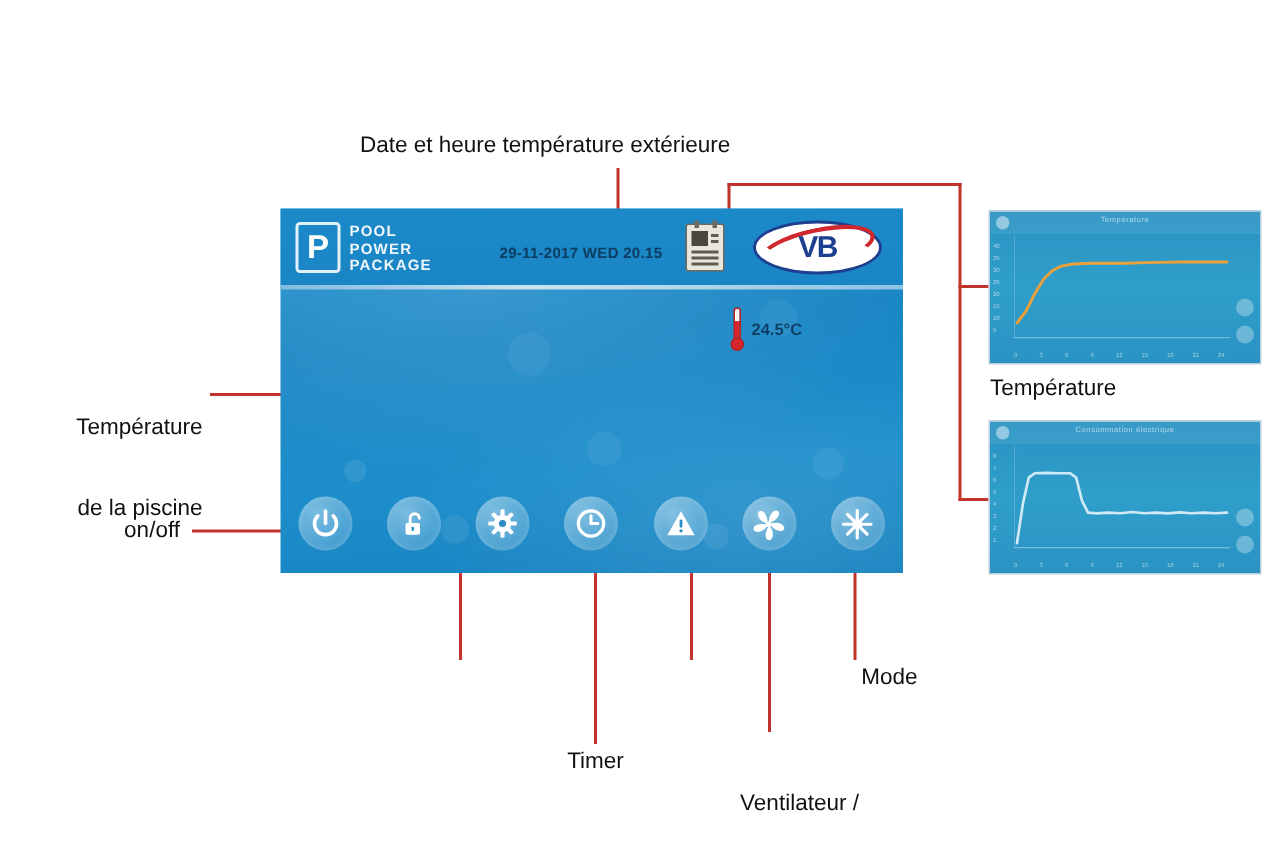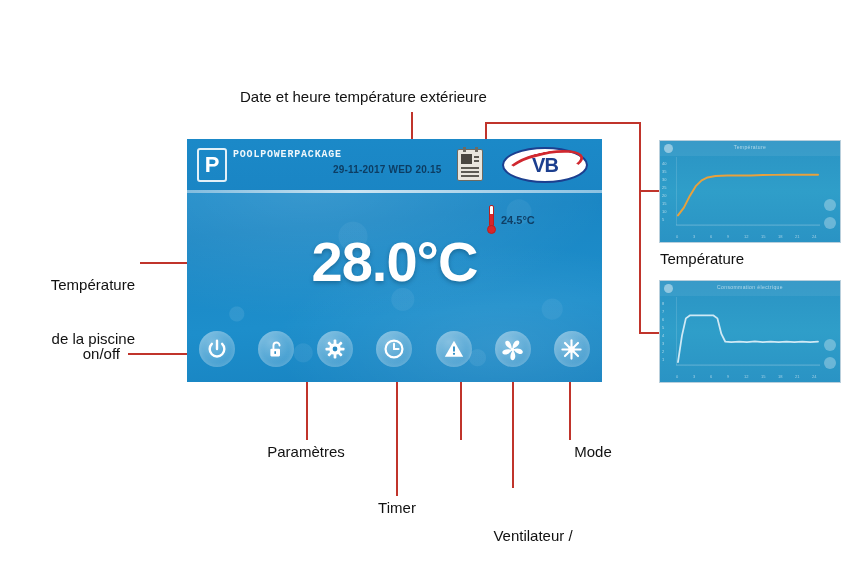--- a/index.html
+++ b/index.html
@@ -68,21 +68,21 @@
   #brand-mark {
     width: 30px; height: 34px;
     border: 2px solid rgba(255,255,255,.88);
     border-radius: 3px;
     color: #ffffff;
     font-size: 22px; font-weight: bold;
     display: flex; align-items: center; justify-content: center;
     line-height: 1;
     font-family: "Liberation Sans", sans-serif;
   }
-  #brand-words { display: flex; flex-direction: row; padding-top: 1px; font-family: Liberation Mono, monospace; }
+  #brand-words { display: flex; flex-direction: column; padding-top: 1px; }
   #brand-words span {
     color: rgba(255,255,255,.93);
     font-size: 10px; font-weight: bold; letter-spacing: .8px;
     line-height: 11.5px;
   }
 
   #dev-datetime {
     position: absolute; left: 146px; top: 25px;
     color: #0d3d63;
     font-size: 10px; font-weight: bold; letter-spacing: .2px;
@@ -229,21 +229,20 @@
 
   <div class="anno right" style="left:10px; top:240px; width:125px;">
     <div>Température</div>
     <div>de la piscine</div>
   </div>
   <div class="lead h" style="left:140px; top:262px; width:148px;"></div>
 
   <div class="anno right" style="left:10px; top:345px; width:110px;">on/off</div>
   <div class="lead h" style="left:128px; top:353px; width:78px;"></div>
 
-  <div class="anno center" style="left:226px; top:443px; width:160px;">Paramètres</div>
   <div class="lead v" style="left:306px; top:378px; height:62px;"></div>
 
   <div class="anno center" style="left:352px; top:499px; width:90px;">Timer</div>
   <div class="lead v" style="left:396px; top:378px; height:118px;"></div>
 
   <div class="lead v" style="left:460px; top:378px; height:62px;"></div>
 
   <div class="anno center" style="left:458px; top:491px; width:150px;">
     <div>Ventilateur /</div>
     
@@ -289,21 +288,20 @@
     </div>
 
     <div id="outdoor">
       <div id="thermo">
         <div class="stem"></div>
         <div class="bulb"></div>
       </div>
       <div id="outdoor-val">24.5°C</div>
     </div>
 
-    <div id="pool-temp">28.0°C</div>
 
     <div id="icon-row">
 
       <div class="dev-icon">
         <svg width="22" height="22" viewBox="0 0 24 24">
           <path d="M12 3 v9" stroke="#ffffff" stroke-width="2.6" stroke-linecap="round" fill="none"></path>
           <path d="M6.4 6.4 a8 8 0 1 0 11.2 0" stroke="#ffffff" stroke-width="2.6" stroke-linecap="round" fill="none"></path>
         </svg>
       </div>
 

